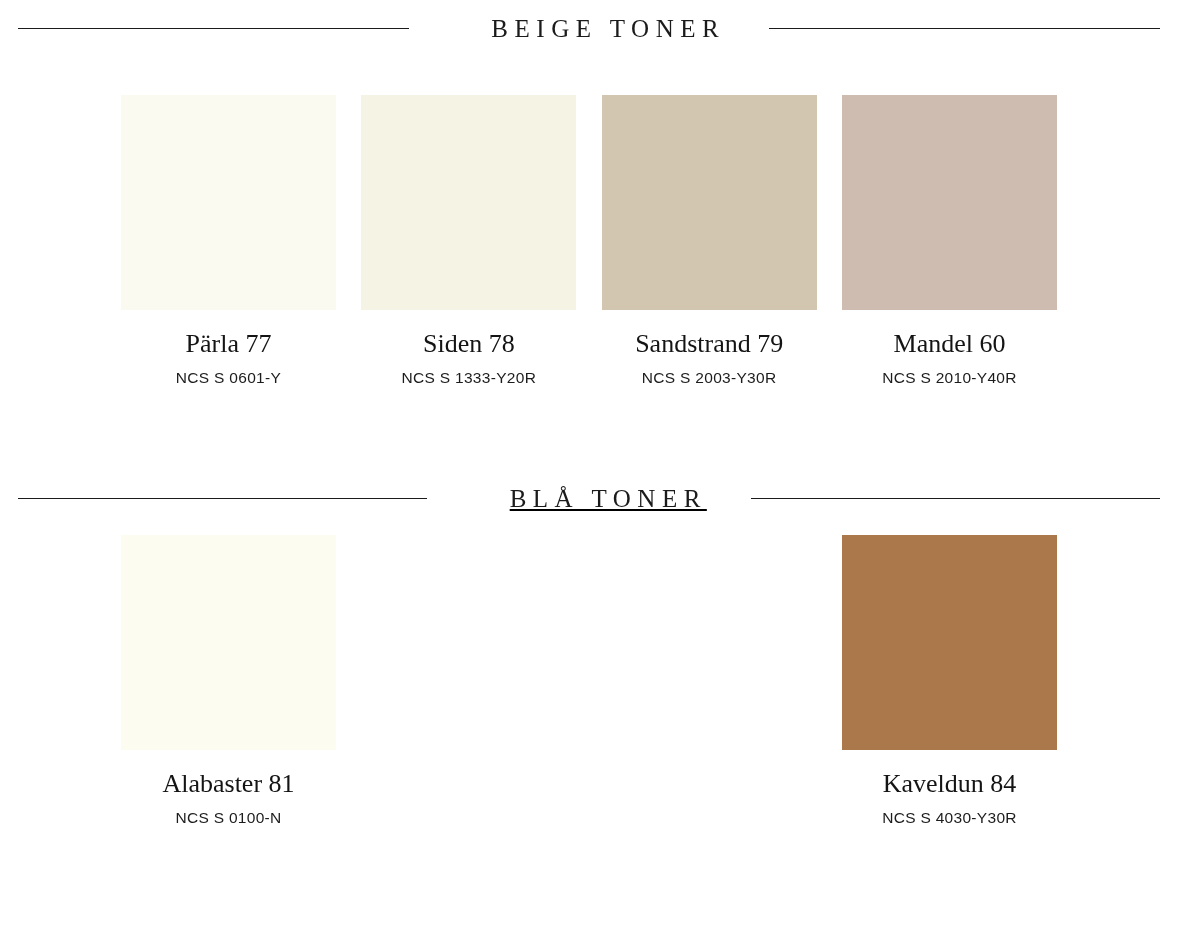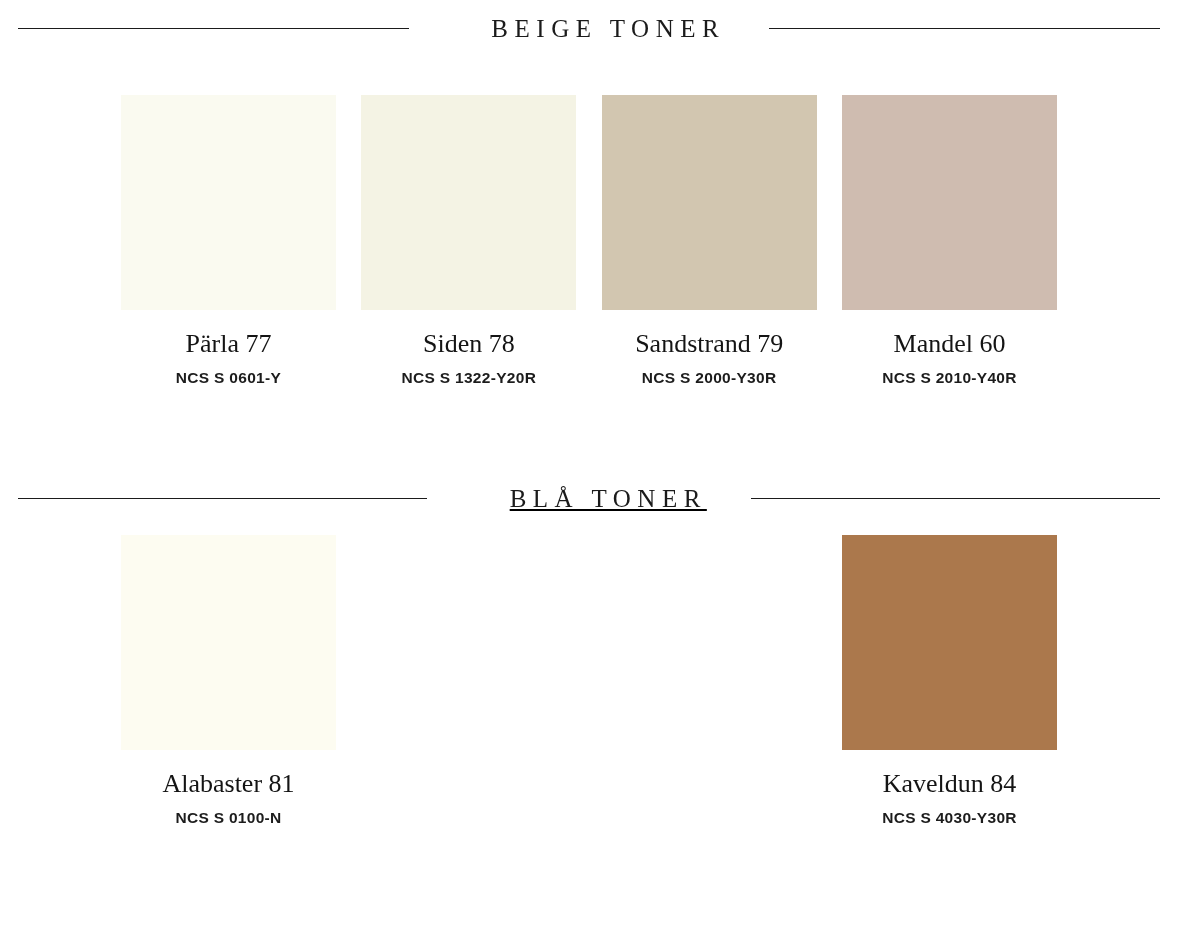--- a/index.html
+++ b/index.html
@@ -81,21 +81,21 @@
     font-weight: 400;
   }
   .swatch-code {
     margin-top: 10px;
     font-family: "Liberation Sans", sans-serif;
     font-size: 15.5px;
     letter-spacing: 0.3px;
     color: #1c1c1c;
     text-align: center;
     white-space: nowrap;
-    font-weight: 700;
+    font-weight: 400;
   }
 
   
   .heading-beige { position: absolute; top: 16px;  left: 0; }
   .row-beige     { position: absolute; top: 95px;  left: 0; }
   .heading-bla   { position: absolute; top: 486px; left: 0; text-decoration: underline; }
   .row-bla       { position: absolute; top: 535px; left: 0; }
 </style>
 </head>
 <body style="background: rgb(255, 255, 255);">
@@ -112,27 +112,27 @@
 
     <div class="swatch-cell">
       <span class="swatch-chip" style="background-color: rgb(250, 250, 240);"></span>
       <span class="swatch-name">Pärla 77</span>
       <span class="swatch-code">NCS S 0601-Y</span>
     </div>
 
     <div class="swatch-cell">
       <span class="swatch-chip" style="background-color: rgb(244, 243, 228);"></span>
       <span class="swatch-name">Siden 78</span>
-      <span class="swatch-code">NCS S 1322-Y20R</span>
+      <span class="swatch-code">NCS S 1333-Y20R</span>
     </div>
 
     <div class="swatch-cell">
       <span class="swatch-chip" style="background-color: rgb(210, 198, 176);"></span>
       <span class="swatch-name">Sandstrand 79</span>
-      <span class="swatch-code">NCS S 2000-Y30R</span>
+      <span class="swatch-code">NCS S 2003-Y30R</span>
     </div>
 
     <div class="swatch-cell">
       <span class="swatch-chip" style="background-color: rgb(207, 188, 176);"></span>
       <span class="swatch-name">Mandel 60</span>
       <span class="swatch-code">NCS S 2010-Y40R</span>
     </div>
 
   </div>
 

